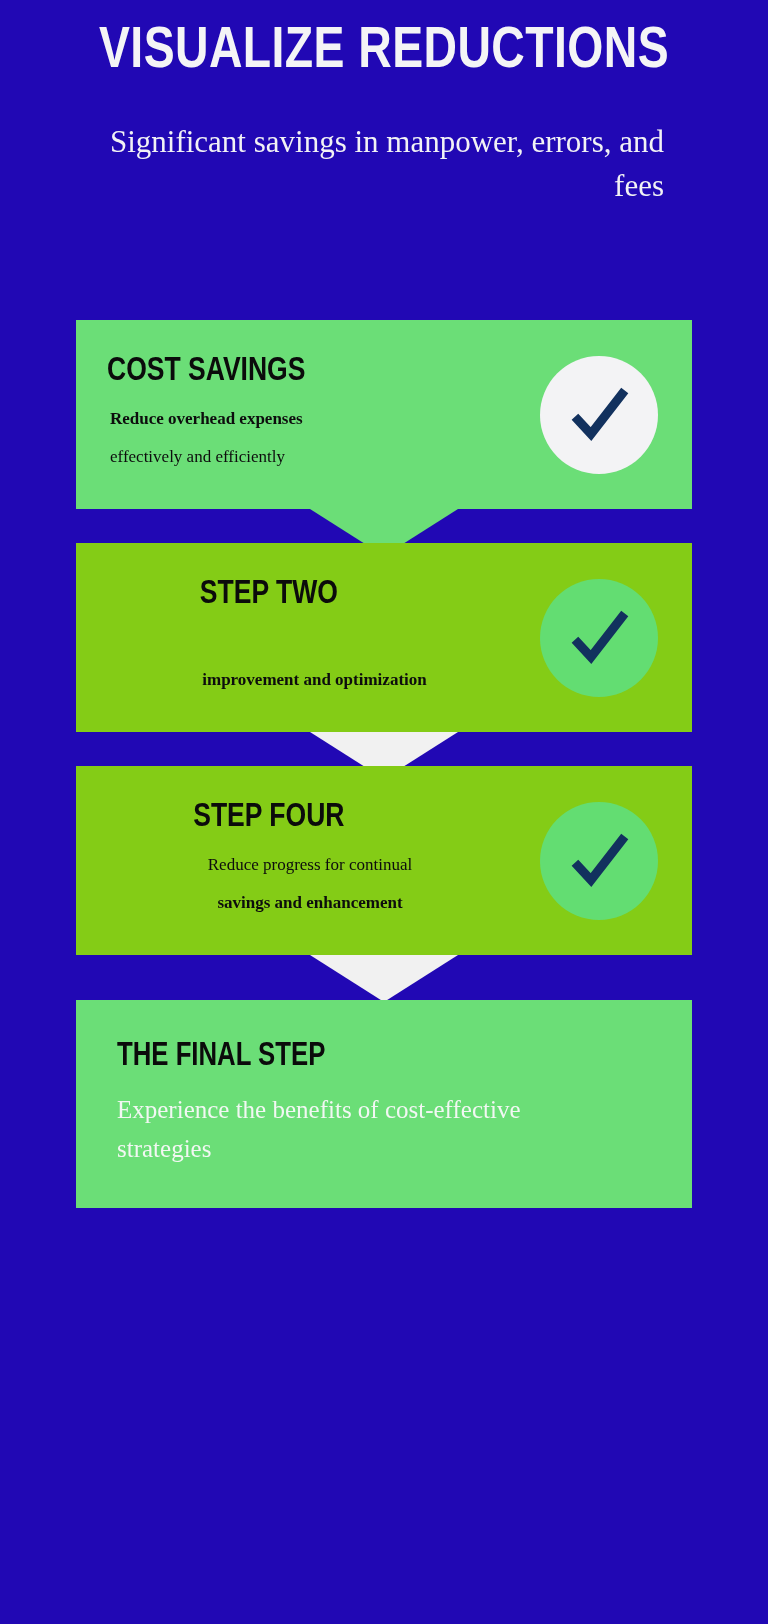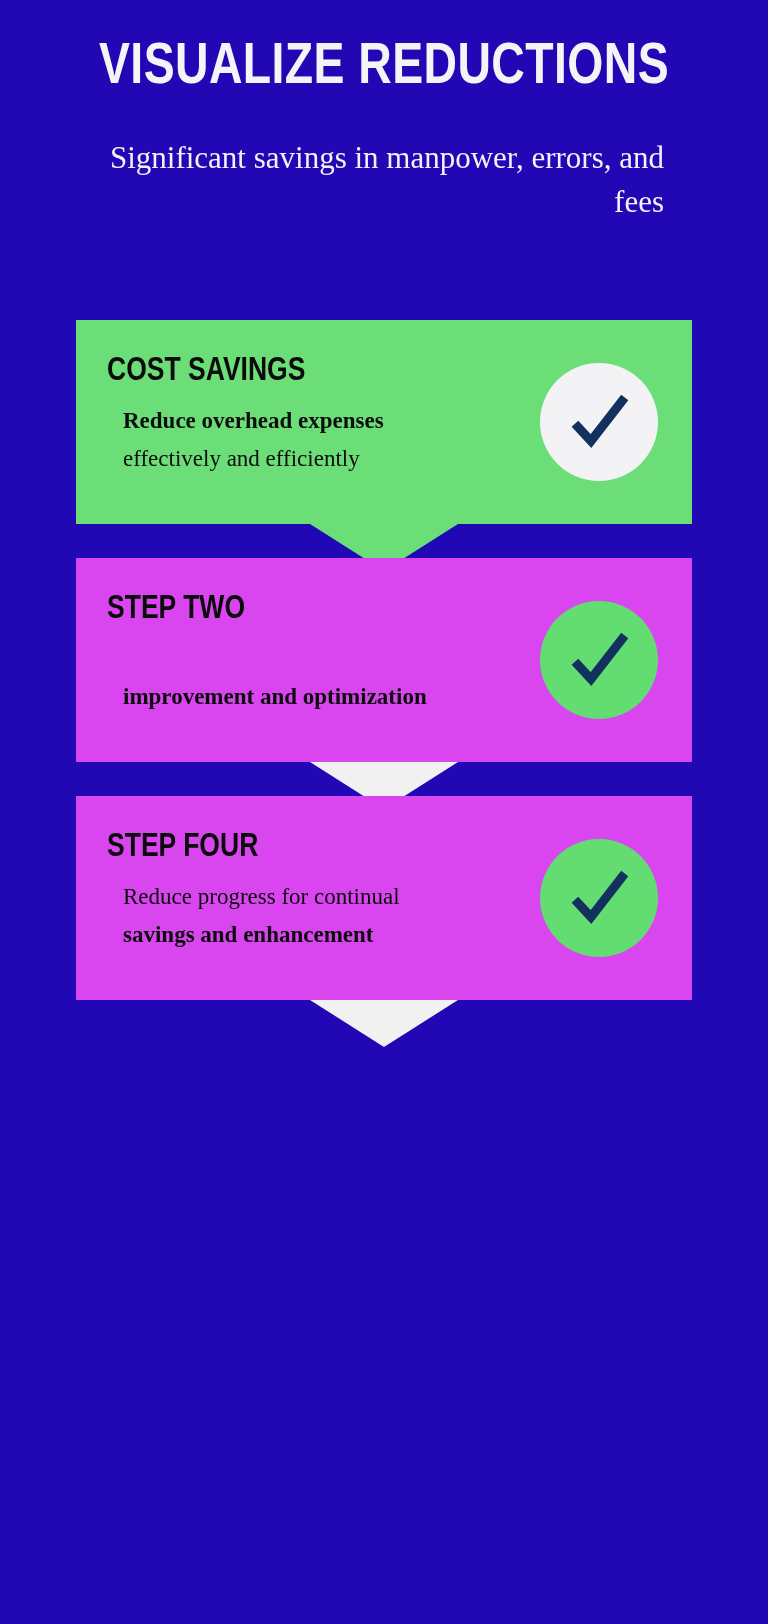--- a/index.html
+++ b/index.html
@@ -10,21 +10,21 @@
     width: 768px;
     height: 1624px;
     background: #2108b4;
     font-family: "Liberation Sans", sans-serif;
     overflow: hidden;
     position: relative;
   }
 
   
   .header {
-    padding-top: 32px;
+    padding-top: 16px;
     text-align: center;
   }
   .main-title {
     font-family: "Liberation Sans", sans-serif;
     font-weight: 700;
     font-size: 58px;
     line-height: 62px;
     letter-spacing: 0.5px;
     color: #f4f4f6;
     margin: 0;
@@ -60,21 +60,21 @@
   .card {
     position: relative;
     width: 616px;
     box-sizing: border-box;
     padding: 30px 34px 30px 31px;
     display: flex;
     align-items: center;
     justify-content: space-between;
   }
   .card.green  { background: #6bde77; }
-  .card.light  { background: #d946ef; }
+  .card.light  { background: #84cc16; text-align: center; }
 
   
   .pointer {
     position: absolute;
     left: 234px;
     top: 100%;
     width: 0;
     height: 0;
     border-left: 74px solid transparent;
     border-right: 74px solid transparent;
@@ -95,24 +95,24 @@
     letter-spacing: 0px;
     color: #0b0b0b;
     margin: 0 0 14px 0;
     transform: scaleX(0.78);
     transform-origin: left center;
     white-space: nowrap;
   }
 
   .step-body {
     font-family: "Liberation Serif", serif;
-    font-size: 23px;
+    font-size: 17px;
     line-height: 38px;
     color: #0d0d0d;
-    margin: 16px;
+    margin: 3px;
     max-width: 400px;
   }
   .step-body .b { font-weight: 700; }
   .step-body .n { font-weight: 400; }
 
   
   .check-badge {
     flex: 0 0 auto;
     width: 118px;
     height: 118px;
@@ -210,14 +210,22 @@
         <span>
           <svg width="70" height="70" viewBox="0 0 70 70" aria-hidden="true">
             <path d="M14 40 L27 54 L58 14" fill="none" stroke="#12315e" stroke-width="9" stroke-linecap="square" stroke-linejoin="miter"></path>
           </svg>
         </span>
       </div>
     </div>
     <div class="pointer light"></div>
   </div>
 
+  <div class="step" style="margin-top:45px">
+    <div class="card green final">
+      <div class="card-text">
+        <div class="step-heading">THE FINAL STEP</div>
+        <p class="final-body">Experience the benefits of cost-effective strategies</p>
+      </div>
+    </div>
+  </div>
 
 </div>
 
 </body></html>

